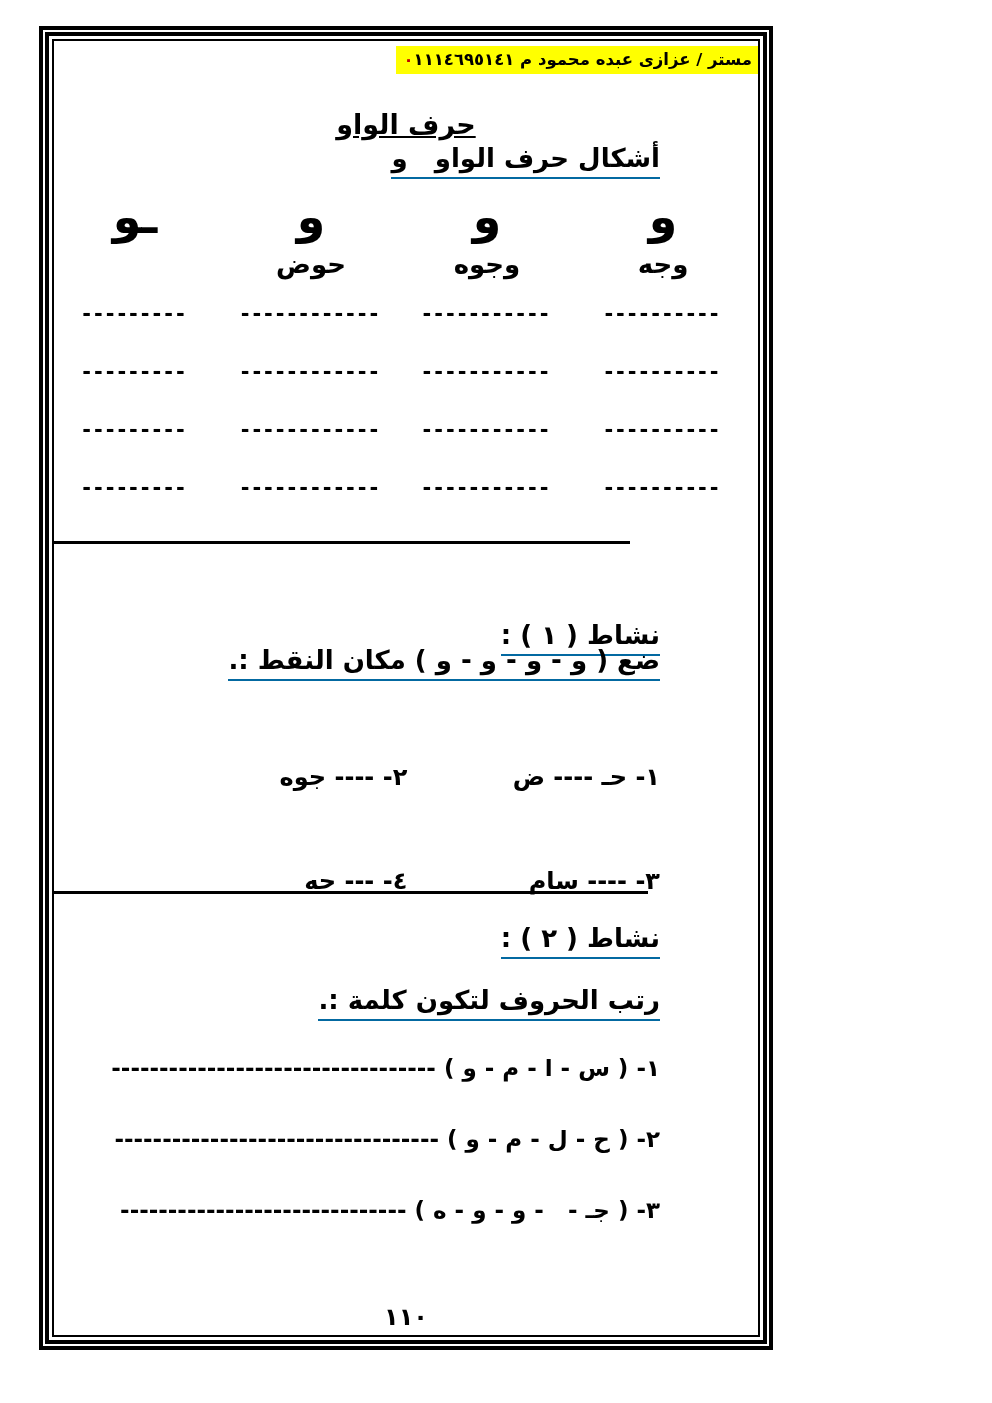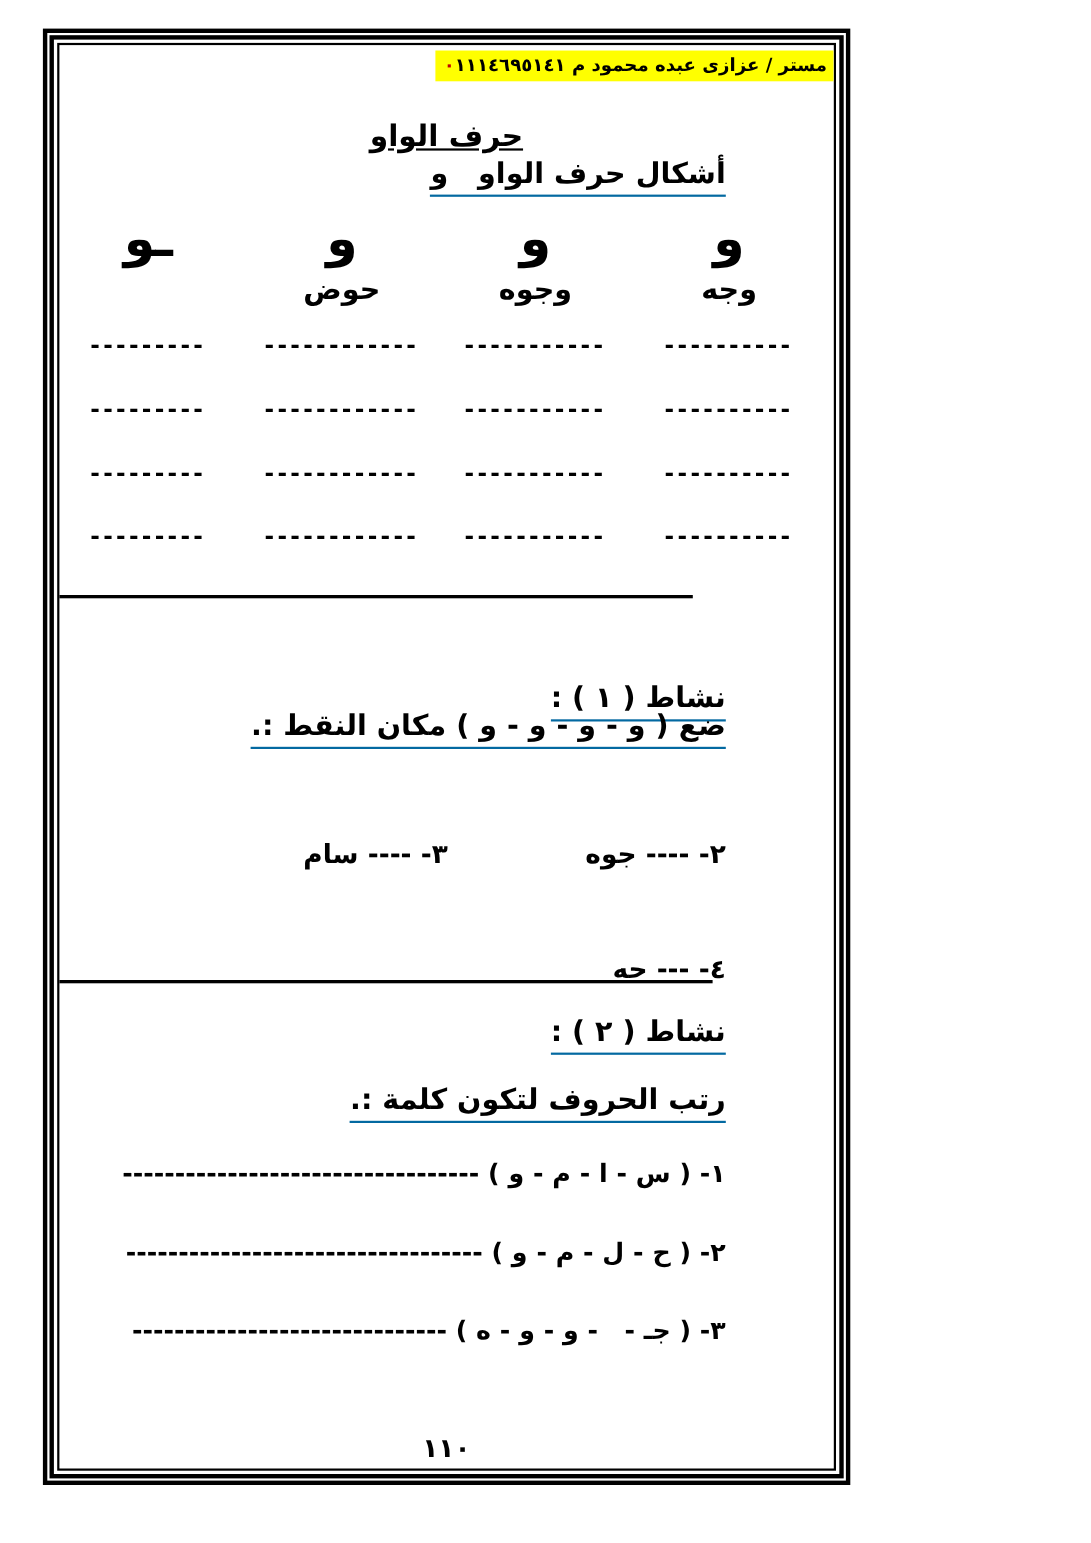--- a/index.html
+++ b/index.html
@@ -119,20 +119,21 @@
         <div class="divider d1"></div>
 
         <div class="act-heading a1h">
           <span class="u">نشاط ( ١ ) :</span>
         </div>
         <div class="act-heading a1i">
           <span class="u">ضع ( و - و - و - و ) مكان النقط :.</span>
         </div>
 
         <div class="act1-grid">
+          <div>١- حـ ---- ض</div>
           <div>٢- ---- جوه</div>
           <div>٣- ---- سام</div>
           <div>٤- --- جه</div>
         </div>
 
         <div class="divider d2"></div>
 
         <div class="act-heading a2h">
           <span class="u">نشاط ( ٢ ) :</span>
         </div>

